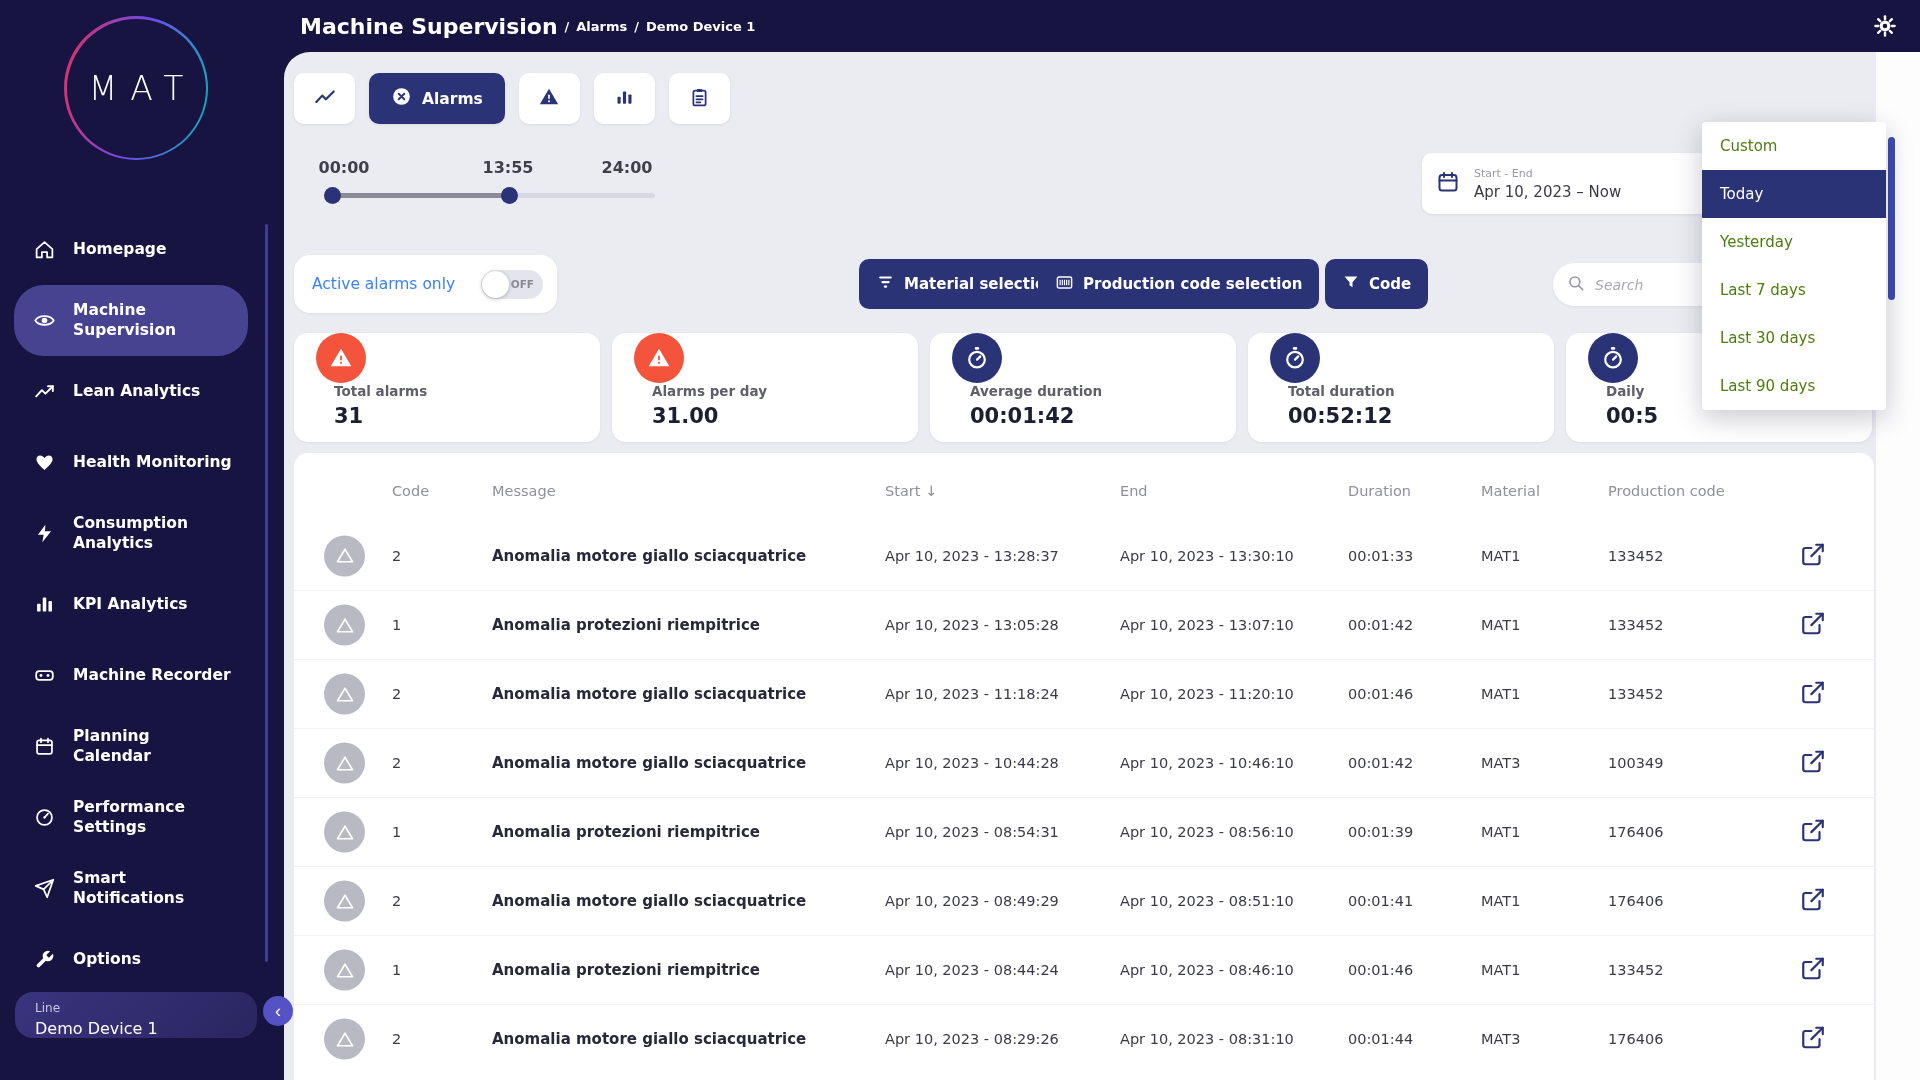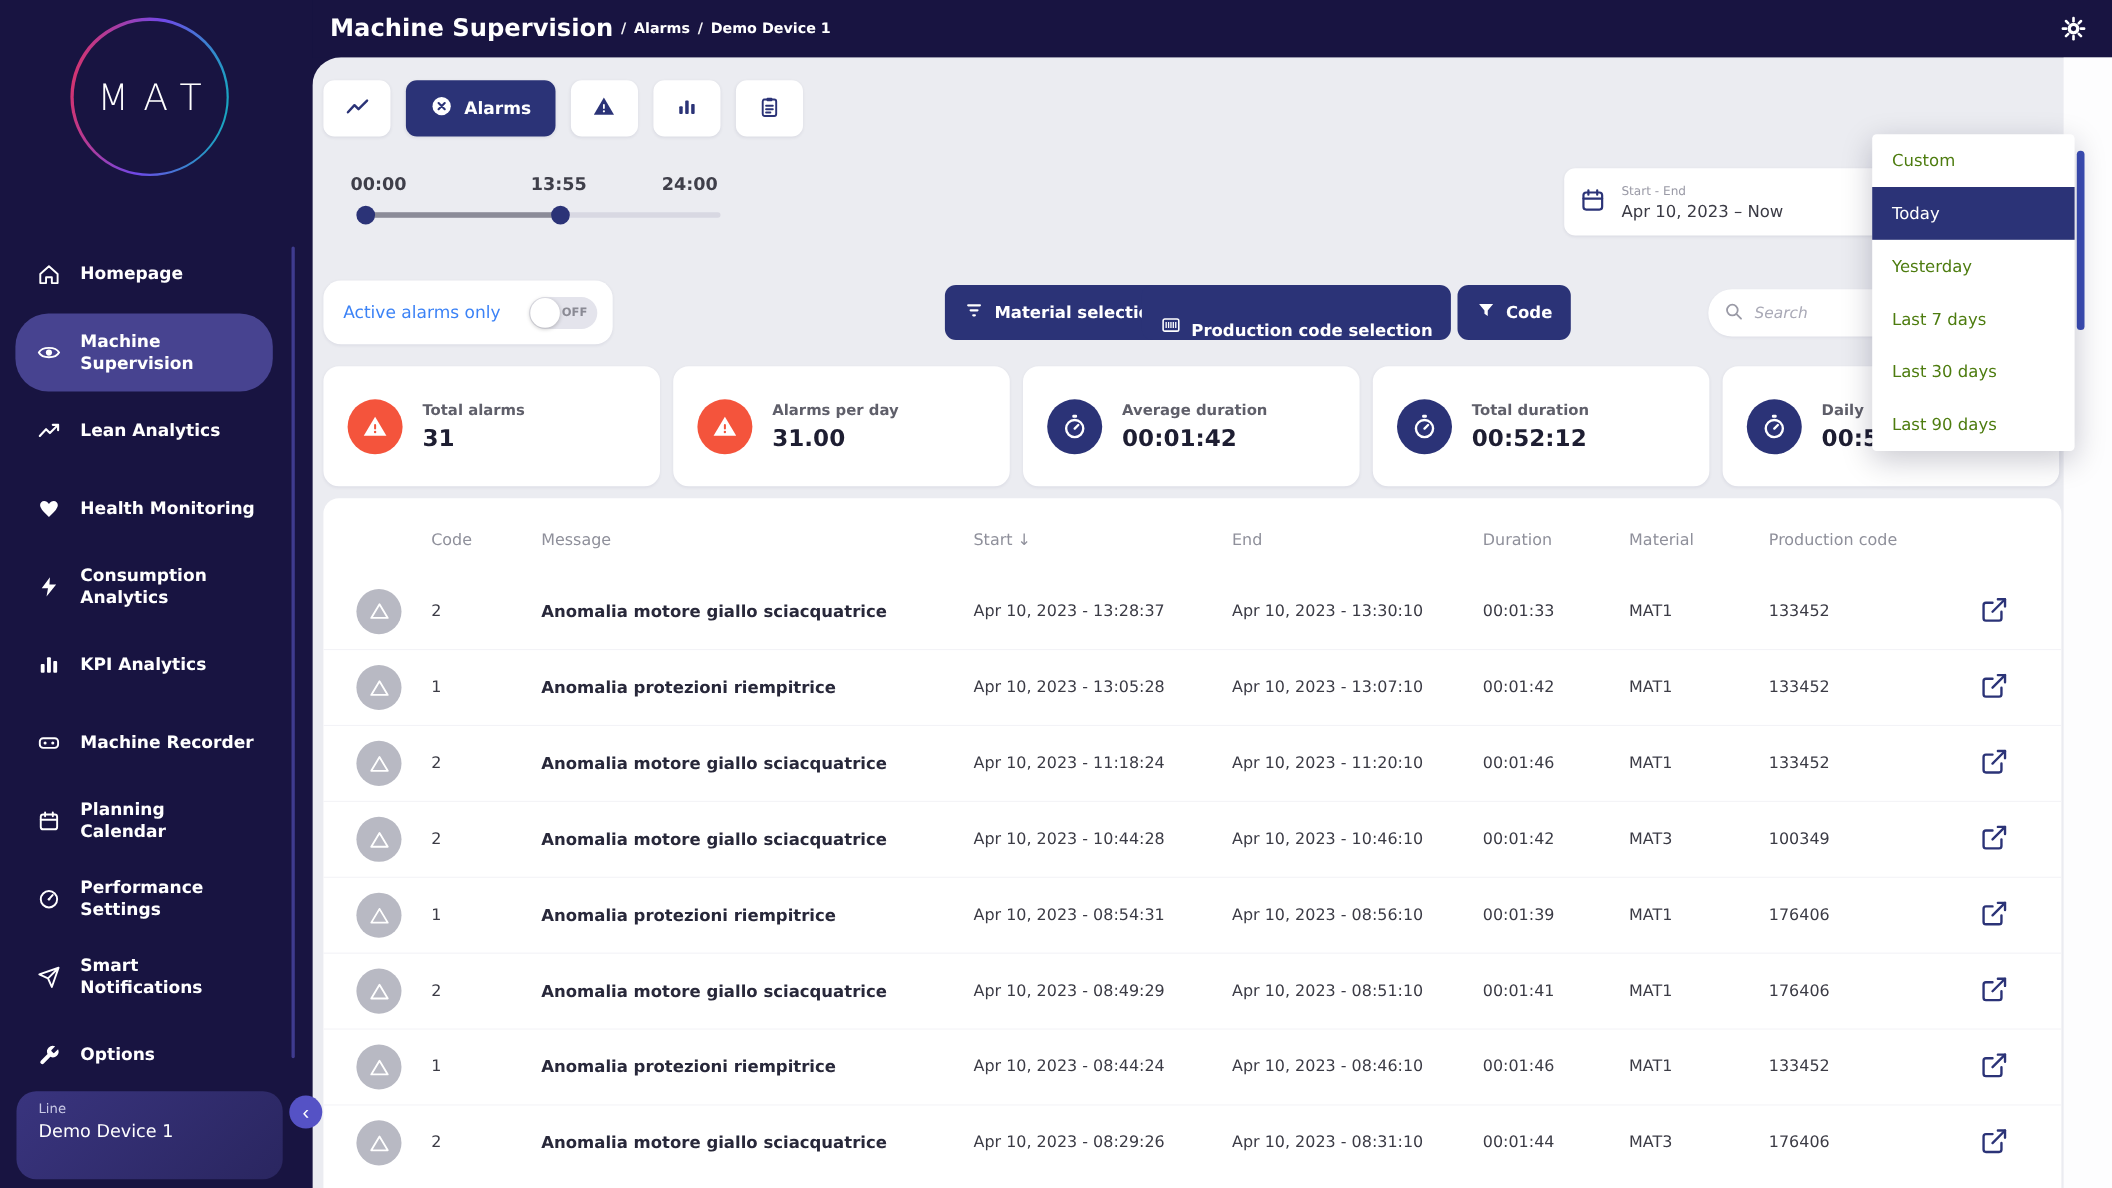--- a/index.html
+++ b/index.html
@@ -20,21 +20,21 @@
     background:linear-gradient(100deg,#d6336c 5%,#7048e8 50%,#15aabf 95%); }
   .logo-inner { width:100%; height:100%; border-radius:50%; background:#181441; display:flex; align-items:center; justify-content:center; }
   .logo-inner span { color:#fff; font-size:33px; font-weight:300; letter-spacing:13px; margin-right:-13px; }
   .nav-scrollbar { position:absolute; left:265px; top:224px; width:3px; height:738px; background:#3f3b8f; border-radius:2px; }
   .nav { position:absolute; left:0; top:214px; width:262px; }
   .nav-item { display:flex; align-items:center; height:71px; margin:0 14px; padding-left:20px; border-radius:30px; cursor:pointer; }
   .nav-item.active { background:#474390; }
   .nicon { width:21px; height:21px; flex:0 0 21px; display:flex; align-items:center; }
   .nlabel { color:#fff; font-size:15.5px; font-weight:600; line-height:1.25; margin-left:18px; width:180px; }
   .nav-item.two-line .nlabel { width:130px; }
-  .device-box { position:absolute; left:15px; top:992px; width:242px; height:80px; border-radius:18px;
+  .device-box { position:absolute; left:15px; top:992px; width:242px; height:46px; border-radius:18px;
     background:linear-gradient(135deg,#39347e,#2a2660); padding:9px 0 0 20px; }
   .device-label { color:#c9c9e6; font-size:12px; }
   .device-name { color:#fff; font-size:16px; font-weight:500; margin-top:4px; }
   .collapse-btn { position:absolute; left:263px; top:996px; width:30px; height:30px; border-radius:50%; border:none;
     background:#5552c5; color:#fff; font-size:18px; line-height:28px; cursor:pointer; z-index:30; padding:0; }
 
   
   .main { position:absolute; left:284px; top:52px; width:1636px; height:1028px; background:#ebecf1; border-top-left-radius:26px; overflow:hidden; z-index:5; }
 
   .right-strip { position:absolute; left:1592px; top:0; width:44px; height:100%; background:#fdfdfe; }
@@ -68,30 +68,30 @@
   
   .active-pill { position:absolute; left:10px; top:203px; width:263px; height:58px; background:#fff; border-radius:16px; display:flex; align-items:center; justify-content:space-between; padding:0 14px 0 18px; box-shadow:0 1px 3px rgba(20,20,60,.06); }
   .active-pill .plabel { font-size:15.5px; color:#3b82f6; }
   .toggle { width:62px; height:29px; border-radius:15px; background:#e4e4ec; position:relative; cursor:pointer; display:flex; align-items:center; }
   .knob { position:absolute; left:1px; top:1px; width:27px; height:27px; border-radius:50%; background:#fff; box-shadow:0 1px 4px rgba(0,0,0,.25); }
   .toggle-label { position:absolute; right:9px; font-size:10.5px; font-weight:700; color:#8a8a94; }
 
   .filter-btn { position:absolute; top:207px; height:50px; border:none; border-radius:10px; background:#2b3377; color:#fff;
     display:flex; align-items:center; gap:9px; padding:0 17px; font-size:15px; font-weight:600; font-family:inherit; cursor:pointer; }
   .btn-material { left:575px; }
-  .btn-production { left:754px;align-items:flex-end; }
+  .btn-production { left:754px; }
   .btn-code { left:1041px; }
 
   .search-box { position:absolute; left:1269px; top:211px; width:321px; height:43px; background:#fff; border-radius:22px; display:flex; align-items:center; padding-left:14px; box-shadow:0 1px 3px rgba(20,20,60,.06); }
   .search-box input { border:none; outline:none; background:none; margin-left:10px; font-size:14px; font-style:italic; color:#3b3b45; width:230px; font-family:inherit; }
   .search-box input::placeholder { color:#a9a9b6; }
 
   
   .stats { position:absolute; left:10px; top:281px; display:flex; gap:12px; }
-  .stat-card { width:306px; height:109px; background:#fff; border-radius:14px; display:flex; align-items:center; padding-left:22px; box-shadow:0 1px 3px rgba(20,20,60,.06); }
+  .stat-card { width:306px; height:109px; background:#fff; border-radius:14px; display:flex; align-items:flex-start; padding-left:22px; box-shadow:0 1px 3px rgba(20,20,60,.06);flex-direction:column; }
   .stat-icon { width:50px; height:50px; border-radius:50%; display:flex; align-items:center; justify-content:center; flex:0 0 50px; }
   .stat-icon.red { background:#f4543c; }
   .stat-icon.navy { background:#2b3377; }
   .stat-texts { margin-left:18px; }
   .stat-label { font-size:13.5px; color:#5f5f6a; font-weight:600; }
   .stat-value { font-size:21px; color:#1e1e32; font-weight:700; margin-top:5px; }
 
   
   .alarm-table { position:absolute; left:10px; top:401px; width:1580px; height:627px; background:#fff; border-radius:14px 14px 0 0; }
   .thead { position:absolute; top:30px; left:0; width:100%; height:24px; }

